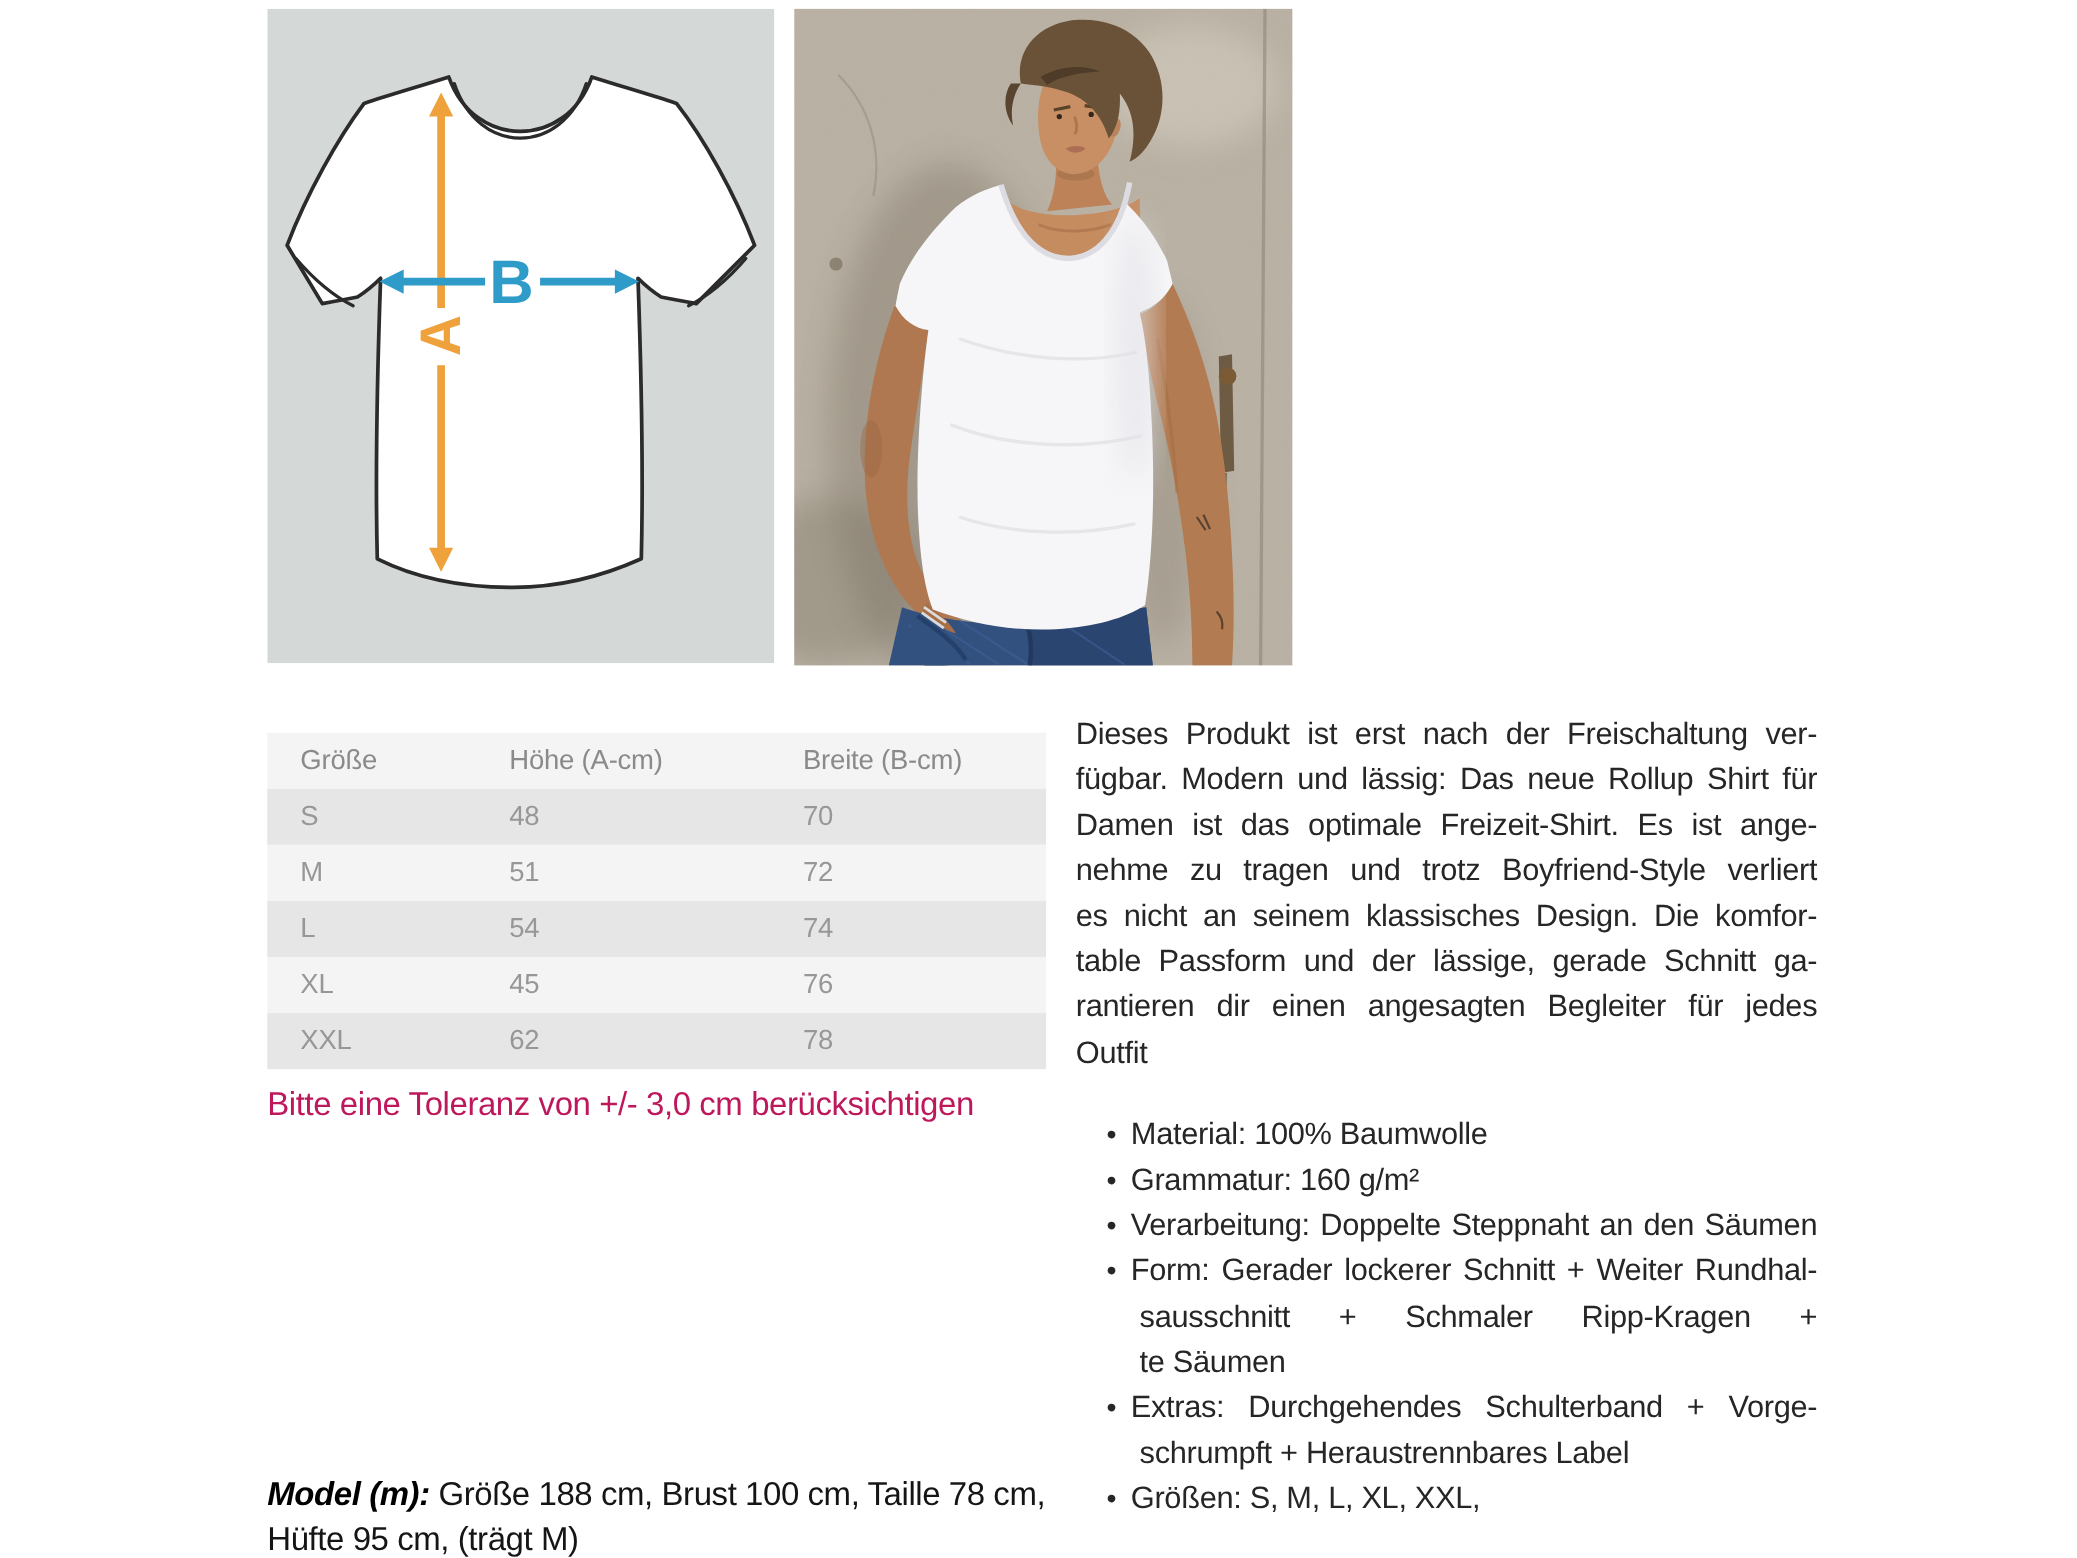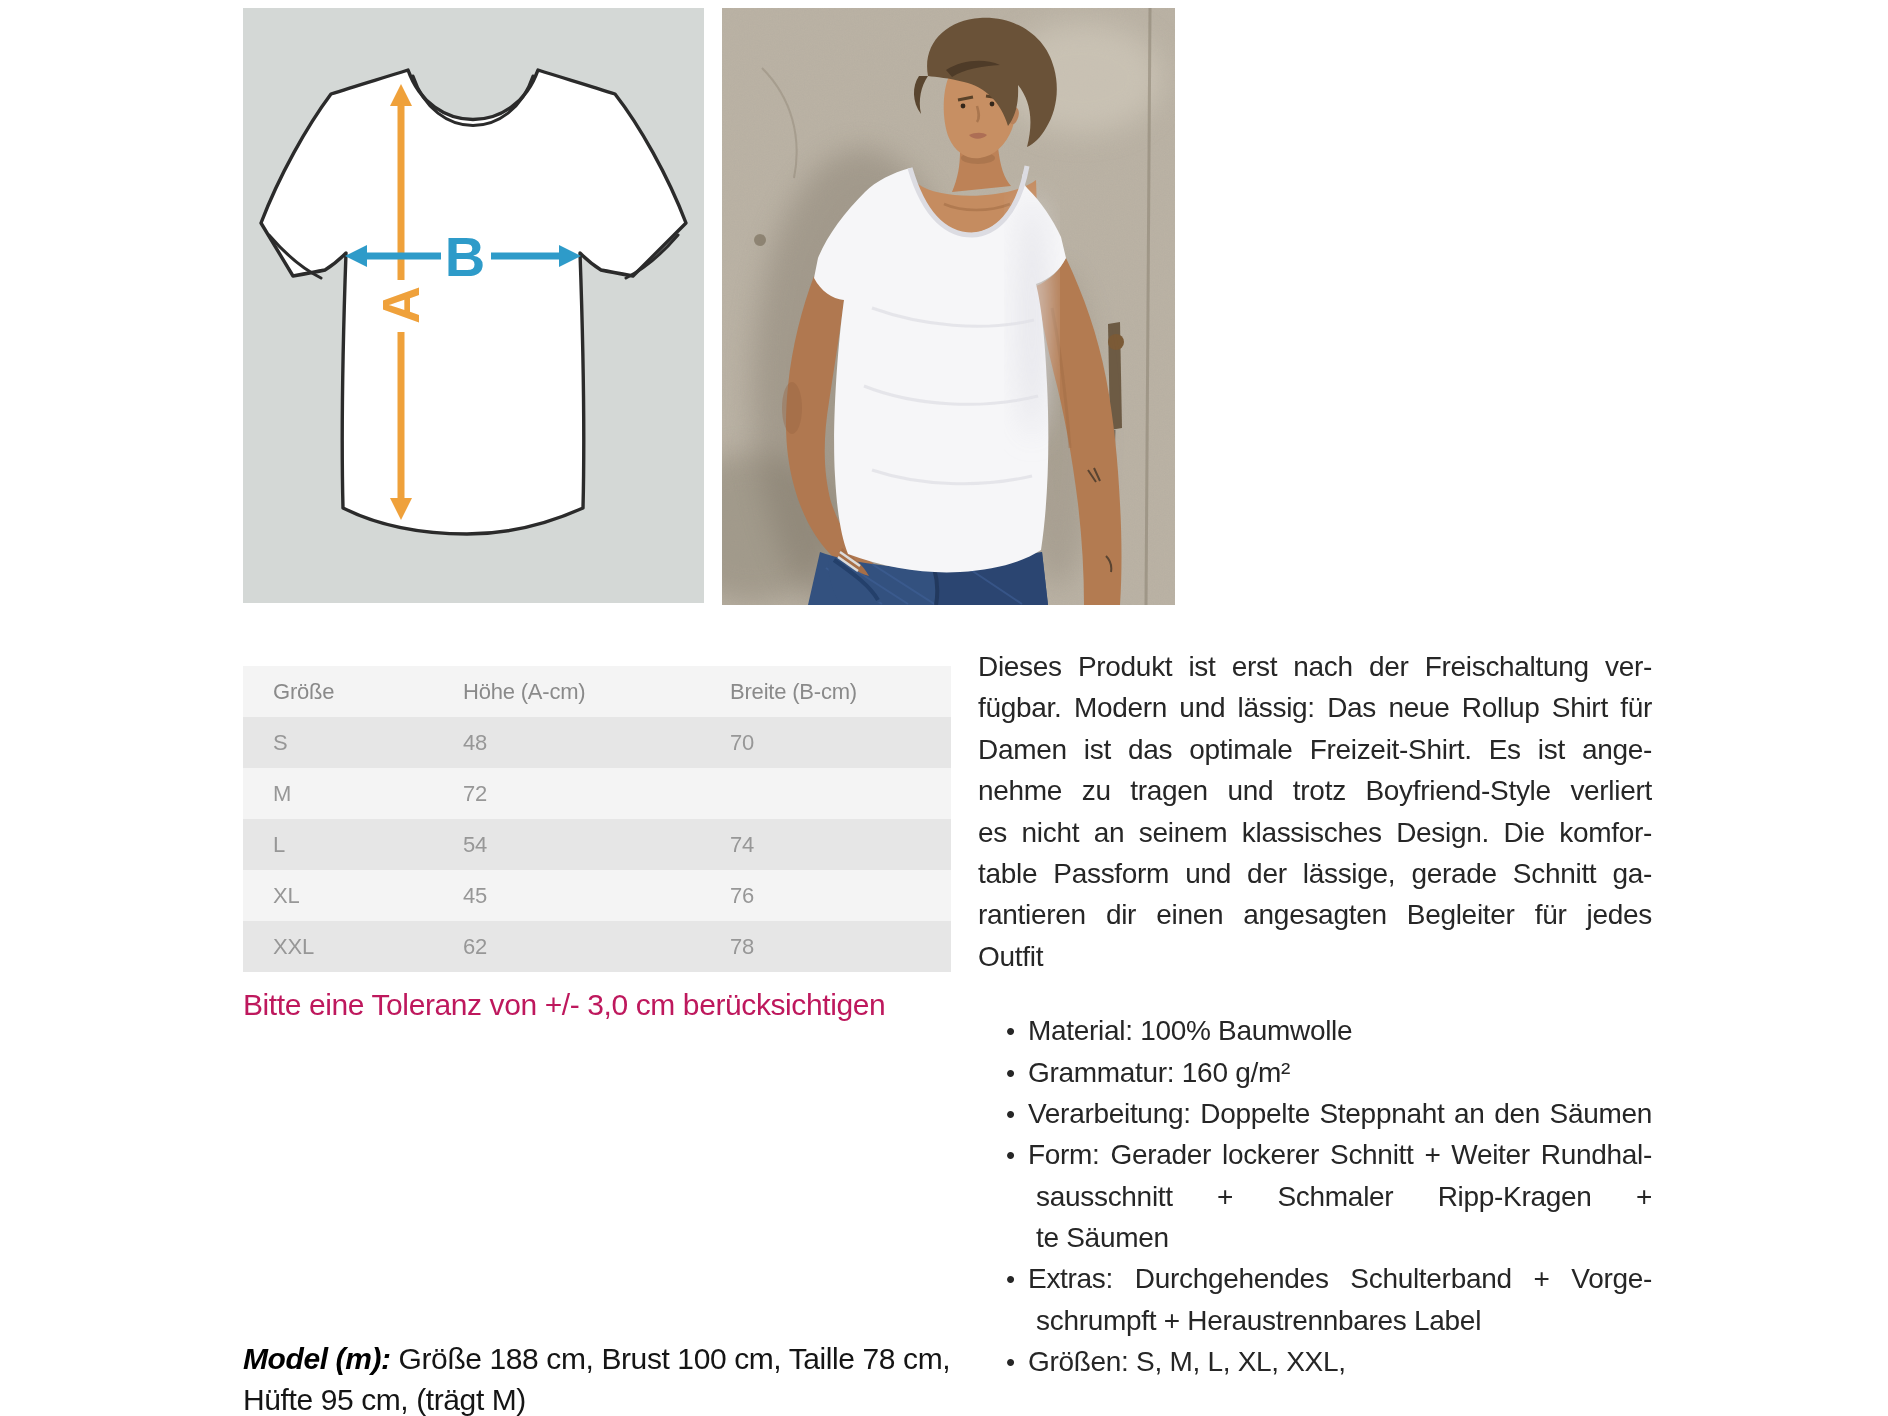--- a/index.html
+++ b/index.html
@@ -9,21 +9,21 @@
 
   
   .diagram { position:absolute; left:243px; top:8px; width:461px; height:595px; }
   .diagram svg { display:block; width:100%; height:100%; }
 
   
   .photo { position:absolute; left:722px; top:8px; width:453px; height:597px; }
   .photo svg { display:block; width:100%; height:100%; }
 
   
-  .size-table { position:absolute; left:243px; top:666px; width:708px; font-size:22px; letter-spacing:-0.2px; }
+  .size-table { position:absolute; left:243px; top:666px; width:708px; font-size:25px; letter-spacing:-0.2px; }
   .trow { display:grid; grid-template-columns:190px 267px 1fr; height:51px; line-height:51px; padding-left:30px; }
   .trow.head { background:#f4f4f4; color:#8a8a8a; }
   .trow.dark { background:#e6e6e6; color:#979797; }
   .trow.lite { background:#f4f4f4; color:#979797; }
 
   
   .tolerance { position:absolute; left:243px; top:988px; font-size:30px; color:#be185d; letter-spacing:-0.4px; }
 
   
   .model-info { position:absolute; left:243px; top:1338px; width:770px; font-size:30px; line-height:41px; color:#151515; letter-spacing:-0.4px; }
@@ -203,20 +203,21 @@
       <div>Höhe (A-cm)</div>
       <div>Breite (B-cm)</div>
     </div>
     <div class="trow dark">
       <div>S</div>
       <div>48</div>
       <div>70</div>
     </div>
     <div class="trow lite">
       <div>M</div>
+      <div>51</div>
       <div>72</div>
     </div>
     <div class="trow dark">
       <div>L</div>
       <div>54</div>
       <div>74</div>
     </div>
     <div class="trow lite">
       <div>XL</div>
       <div>45</div>

